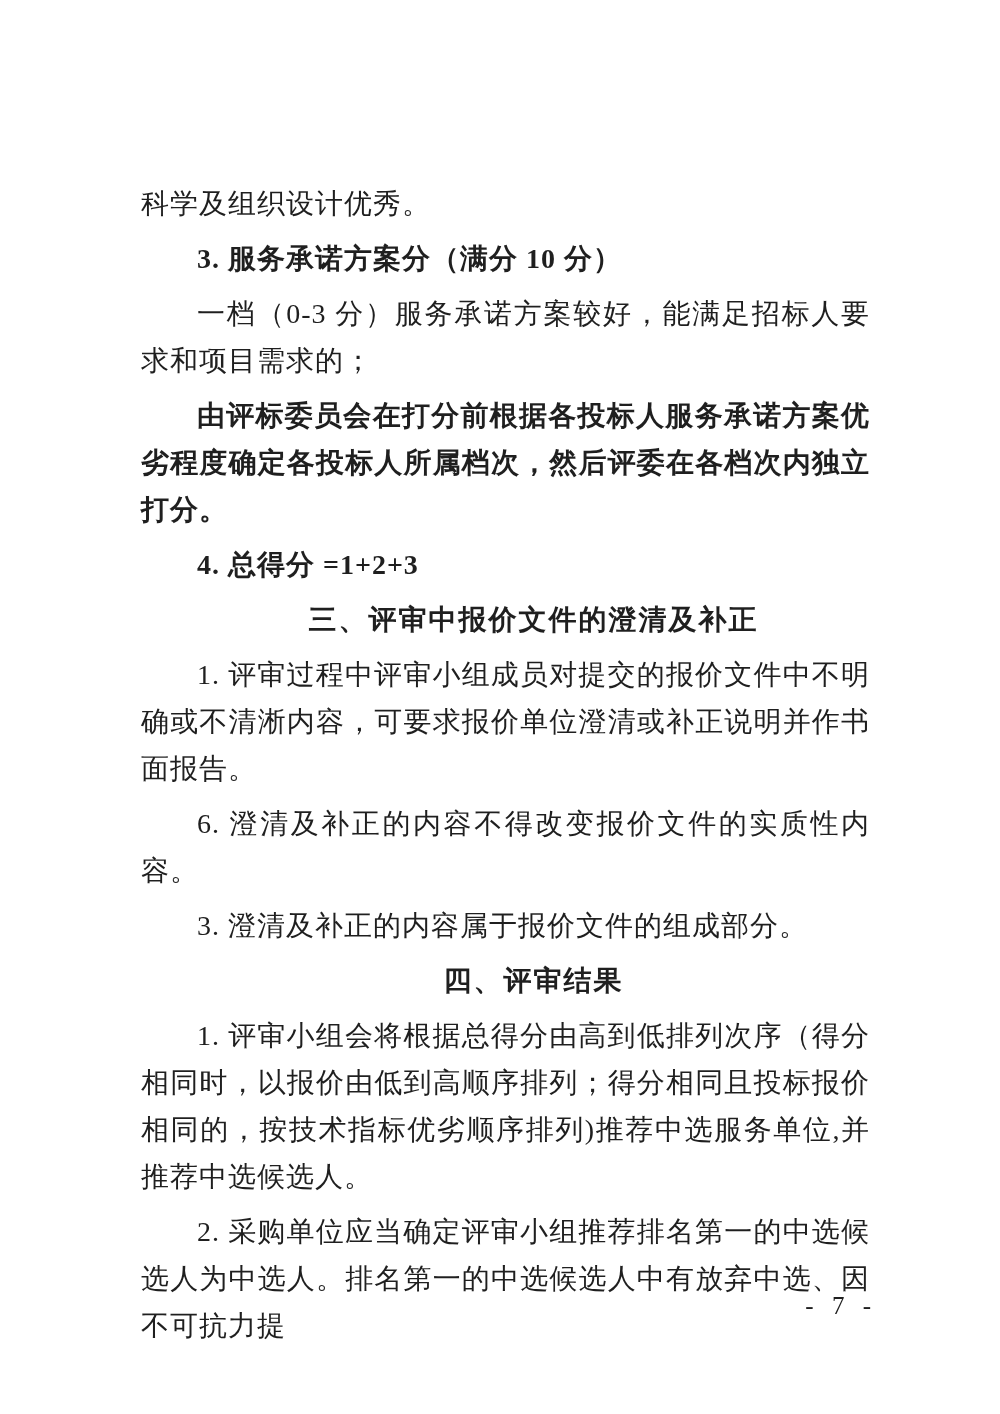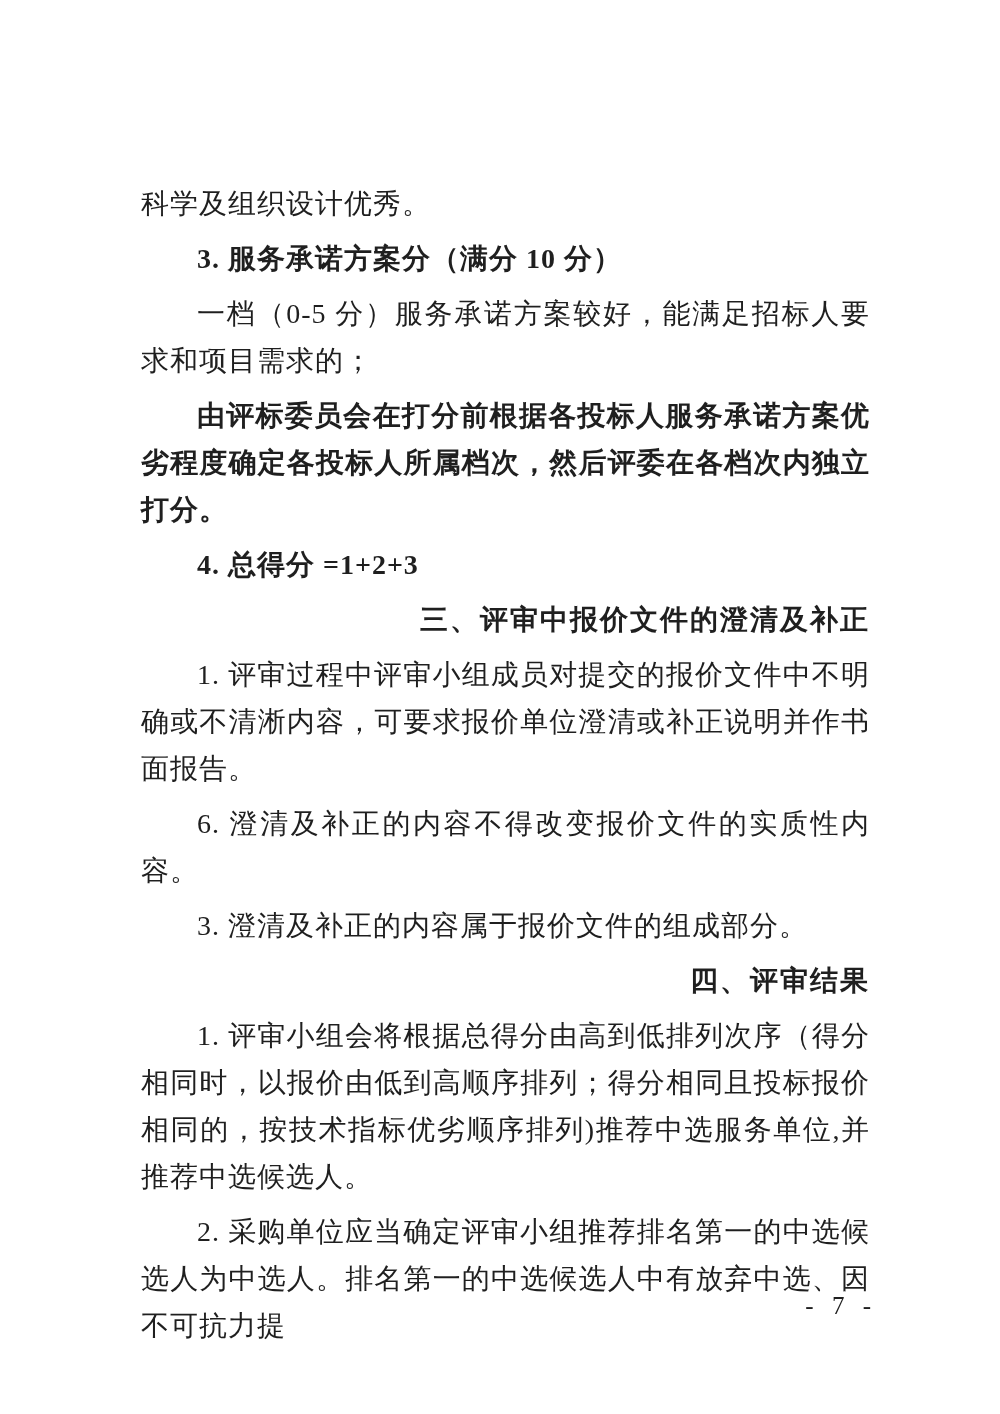--- a/index.html
+++ b/index.html
@@ -34,42 +34,42 @@
   }
   .content p.first {
     text-indent: 0;
   }
   .content p.bold {
     font-weight: 700;
   }
   .content p.heading {
     font-family: "Liberation Sans", "DejaVu Sans", sans-serif;
     font-weight: 700;
-    text-align: right;
+    text-align: center;
     letter-spacing: 2px;
   }
   .pagenum {
     position: absolute;
     top: 1291px;
     right: 123px;
     font-size: 25px;
     line-height: 30px;
     letter-spacing: 6px;
     color: #1f1f1f;
     font-family: "Liberation Serif", "DejaVu Serif", serif;
   }
 </style>
 </head>
 <body>
 
 <div class="page">
   <div class="content">
     <p class="first">科学及组织设计优秀。</p>
     <p class="bold">3. 服务承诺方案分（满分 10 分）</p>
-    <p>一档（0-5 分）服务承诺方案较好，能满足招标人要求和项目需求的；</p>
+    <p>一档（0-3 分）服务承诺方案较好，能满足招标人要求和项目需求的；</p>
     <p class="bold">由评标委员会在打分前根据各投标人服务承诺方案优劣程度确定各投标人所属档次，然后评委在各档次内独立打分。</p>
     <p class="bold">4. 总得分 =1+2+3</p>
     <p class="heading">三、评审中报价文件的澄清及补正</p>
     <p>1. 评审过程中评审小组成员对提交的报价文件中不明确或不清淅内容，可要求报价单位澄清或补正说明并作书面报告。</p>
     <p>6. 澄清及补正的内容不得改变报价文件的实质性内容。</p>
     <p>3. 澄清及补正的内容属于报价文件的组成部分。</p>
     <p class="heading">四、评审结果</p>
     <p>1. 评审小组会将根据总得分由高到低排列次序（得分相同时，以报价由低到高顺序排列；得分相同且投标报价相同的，按技术指标优劣顺序排列)推荐中选服务单位,并推荐中选候选人。</p>
     <p>2. 采购单位应当确定评审小组推荐排名第一的中选候选人为中选人。排名第一的中选候选人中有放弃中选、因不可抗力提</p>
   </div>

